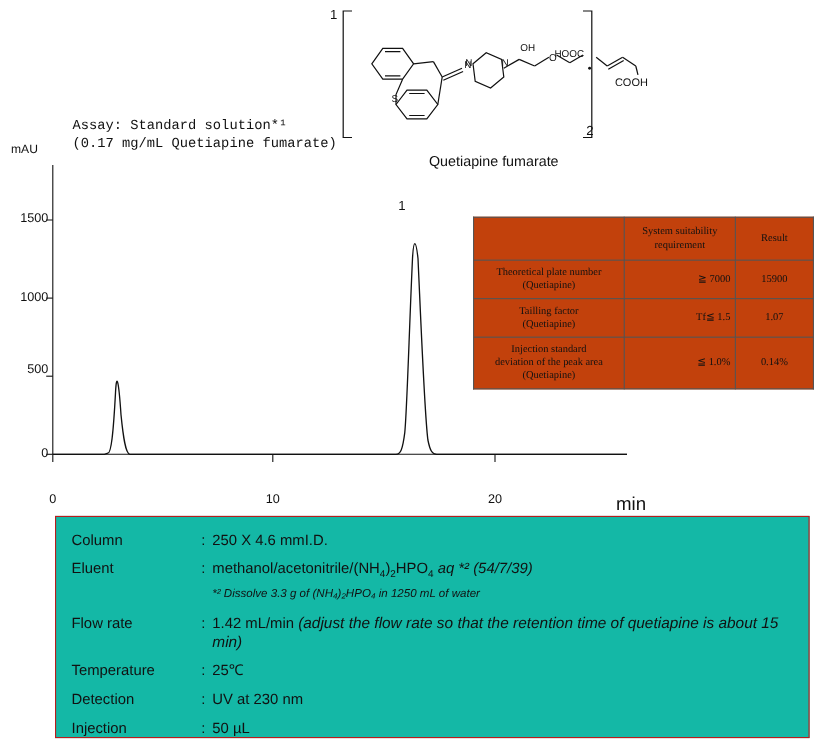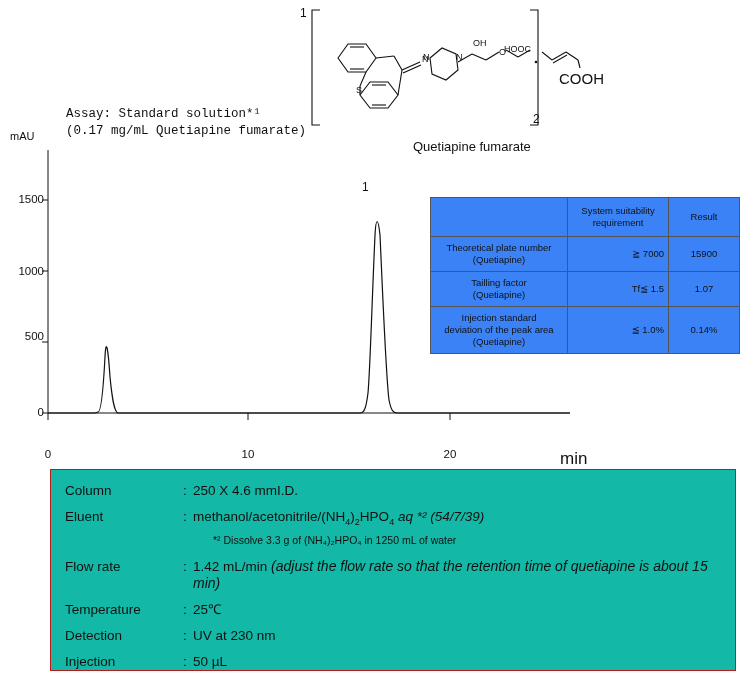--- a/index.html
+++ b/index.html
@@ -10,56 +10,56 @@
     color:#111;
     position:relative;
     overflow:hidden;
   }
   .abs{position:absolute;}
 
   
   #molecule-area{left:290px;top:0px;width:300px;height:135px;}
   #mol-label-1{left:300px;top:6px;font-size:12px;}
   #mol-label-2{left:533px;top:112px;font-size:12px;}
-  #compound-name{left:390px;top:139px;font-size:13px;margin-left:23px;}
+  #compound-name{left:390px;top:139px;font-size:13px;}
 
   
   #assay-caption{left:66px;top:106px;font-size:12.5px;line-height:17px;font-family:Liberation Mono, monospace;}
 
   
   #chart-wrap{left:0px;top:125px;width:600px;height:340px;}
   #y-axis-unit{left:10px;top:130px;font-size:11px;}
   .ytick{position:absolute;font-size:11.5px;text-align:right;width:38px;}
   .xtick{position:absolute;font-size:11.5px;text-align:center;}
   #x-axis-unit{left:548px;top:449px;font-size:17px;padding-left:12px;}
   #peak-label-1{left:362px;top:180px;font-size:12px;}
 
   
-  #suitability-table{left:430px;top:197px;border-collapse:collapse;font-size:9.5px;background:#3b82f6;}
+  #suitability-table{left:430px;top:197px;border-collapse:collapse;font-size:9.5px;background:#c2410c;font-family:Liberation Serif, serif;}
   #suitability-table td,#suitability-table th{
     border:1px solid #555;padding:5px 4px;text-align:center;font-weight:normal;line-height:12px;
   }
   #suitability-table td.rowhead{width:128px;border-radius:14px;}
   #suitability-table td.req{width:92px;text-align:right;}
   #suitability-table td.res{width:62px;}
   #suitability-table th{height:28px;}
 
   
   #conditions{
     left:50px;top:469px;width:684px;height:200px;
     background:#14b8a6;border:1px solid #b91c1c;
   }
   #cond-list{padding:12px 0 0 14px;font-size:13.5px;}
   .cond-row{display:flex;margin-bottom:9px;line-height:17px;}
   .cond-label{width:118px;flex:0 0 118px;}
   .cond-colon{width:10px;flex:0 0 10px;}
   .cond-value{flex:1;}
   .sub{font-size:9px;vertical-align:sub;}
   .ital{font-style:italic;}
-  .small-note{font-size:10.5px;margin-top:1px;margin-left:20px;}
+  .small-note{font-size:10.5px;font-style:italic;margin-top:1px;}
 </style>
 </head>
 <body>
 
 <div class="abs" id="molecule-area">
   <svg width="300" height="135" viewBox="0 0 300 135" xmlns="http://www.w3.org/2000/svg">
     <g stroke="#111" stroke-width="1.1" fill="none">
 
       <path d="M30 10 L22 10 L22 125 L30 125"></path>
       <path d="M240 10 L248 10 L248 125 L240 125"></path>
@@ -106,21 +106,21 @@
       <text x="251" y="50" opacity="0">x</text>
     </g>
     <g font-family="Liberation Sans, sans-serif" font-size="9" fill="#111">
       <text x="133" y="60">N</text>
       <text x="166" y="60">N</text>
     </g>
   </svg>
   
   <span class="abs" style="left:183px;top:38px;font-size:9px;">OH</span>
   <span class="abs" style="left:214px;top:44px;font-size:9px;">HOOC</span>
-  <span class="abs" style="left:269px;top:70px;font-size:15px;">COOH</span>
+  <span class="abs" style="left:269px;top:70px;font-size:10px;">COOH</span>
 </div>
 <div class="abs" id="mol-label-1">1</div>
 <div class="abs" id="mol-label-2">2</div>
 <div class="abs" id="compound-name">Quetiapine fumarate</div>
 
 <div class="abs" id="assay-caption">
   <div>Assay: Standard solution*¹</div>
   <div>(0.17 mg/mL Quetiapine fumarate)</div>
 </div>
 

